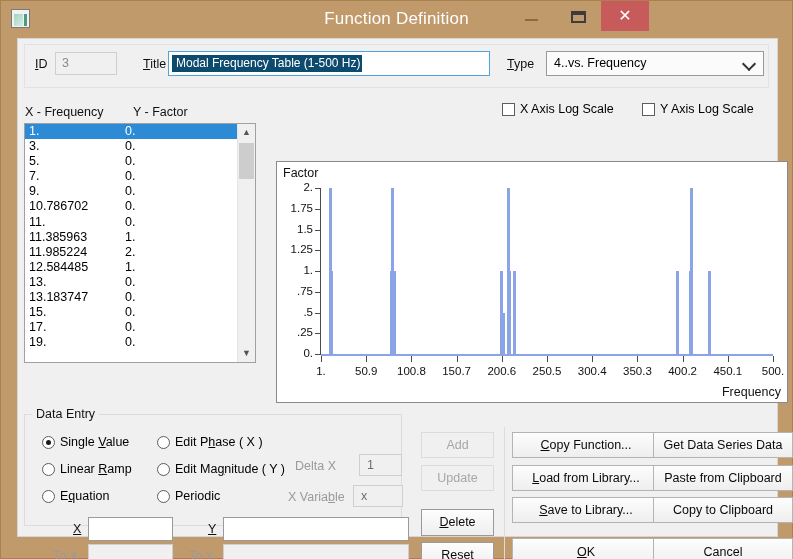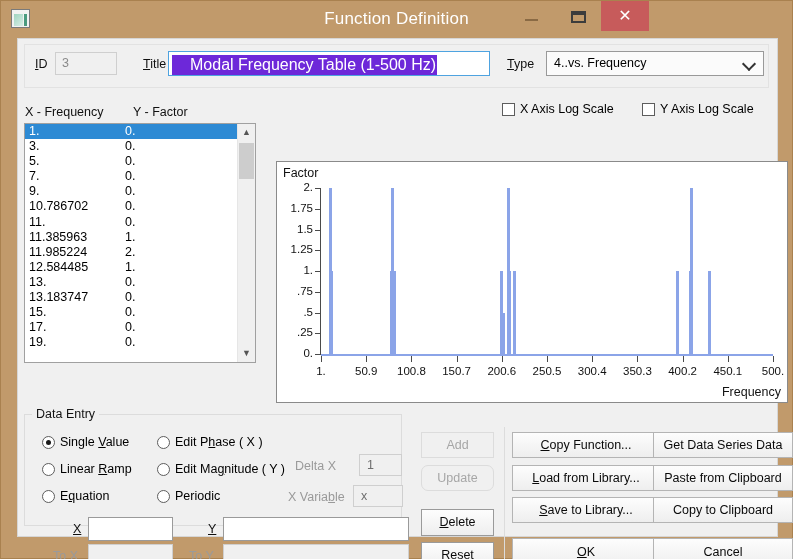--- a/index.html
+++ b/index.html
@@ -140,24 +140,24 @@
     left: 143px; top: 6px;
     width: 322px; height: 25px;
     background: #ffffff;
     border: 1px solid #4ea3e0;
     box-sizing: border-box;
     padding: 4px 0 0 3px;
     overflow: hidden;
     white-space: nowrap;
   }
   #fld-title .sel {
-    background: #6d28d9;
+    background: #0c4a6e;
     color: #ffffff;
-    font-size: 16px;
-    padding: 1px 1px 2px 18px;
+    font-size: 12px;
+    padding: 1px 1px 2px 4px;
   }
   #lbl-type { left: 482px; top: 12px; }
   #fld-type {
     position: absolute;
     left: 521px; top: 6px;
     width: 218px; height: 25px;
     background: #fbfbfb;
     border: 1px solid #999;
     box-sizing: border-box;
   }
@@ -457,21 +457,21 @@
   }
   .btn .bt { display: block; }
   .btn.disabled {
     color: #a6a6a6;
     background: #f0f0f0;
     border-color: #dcdcdc;
   }
   .btn.strong { border-color: #9a9a9a; }
 
   #b-add    { left: 403px; top: 393px; width: 73px; height: 26px; line-height: 24px; }
-  #b-update { left: 403px; top: 426px; width: 73px; height: 26px; line-height: 24px; border-radius: 7px; }
+  #b-update { left: 403px; top: 426px; width: 73px; height: 26px; line-height: 24px; }
   #b-delete { left: 403px; top: 470px; width: 73px; height: 27px; line-height: 25px; }
   #b-reset  { left: 403px; top: 503px; width: 73px; height: 27px; line-height: 25px; }
 
   #vsep {
     position: absolute;
     left: 486px; top: 388px;
     width: 1px; height: 148px;
     background: #dcdcdc;
   }
 

